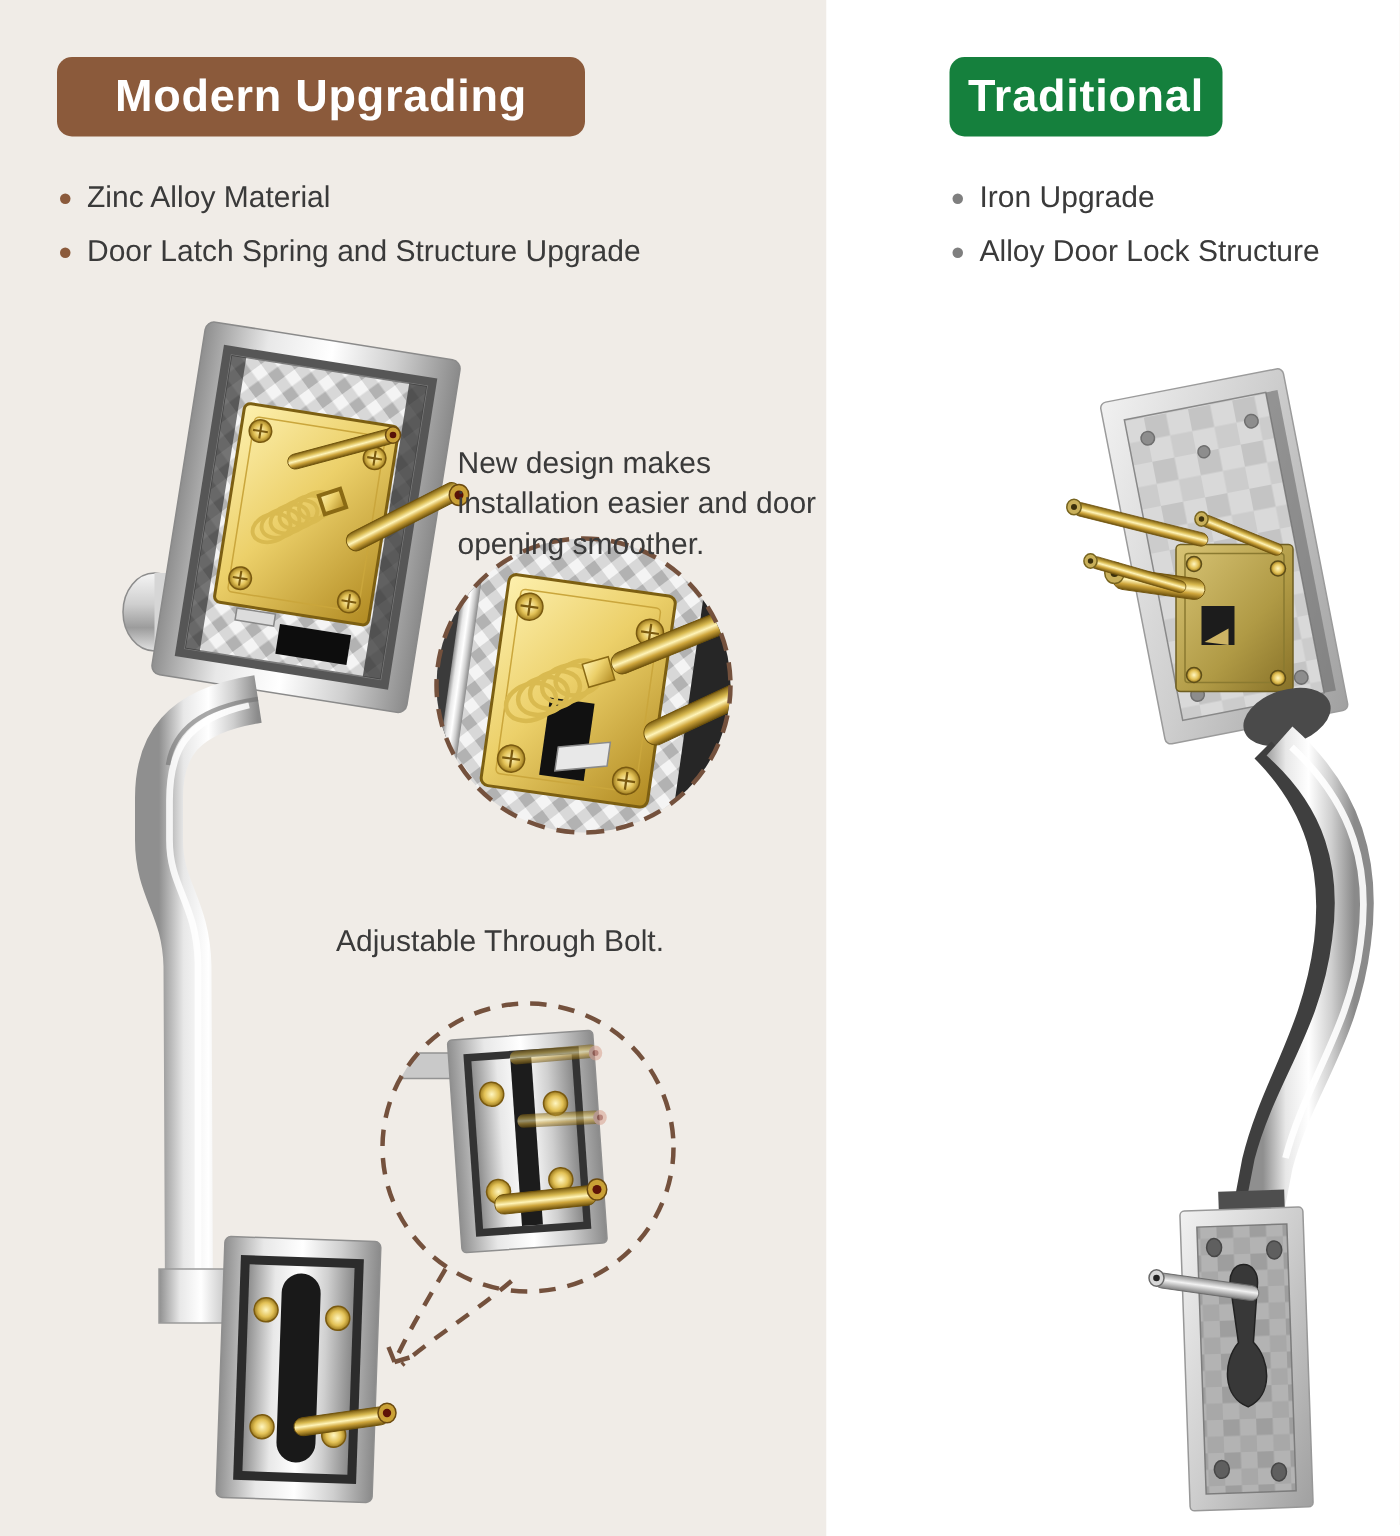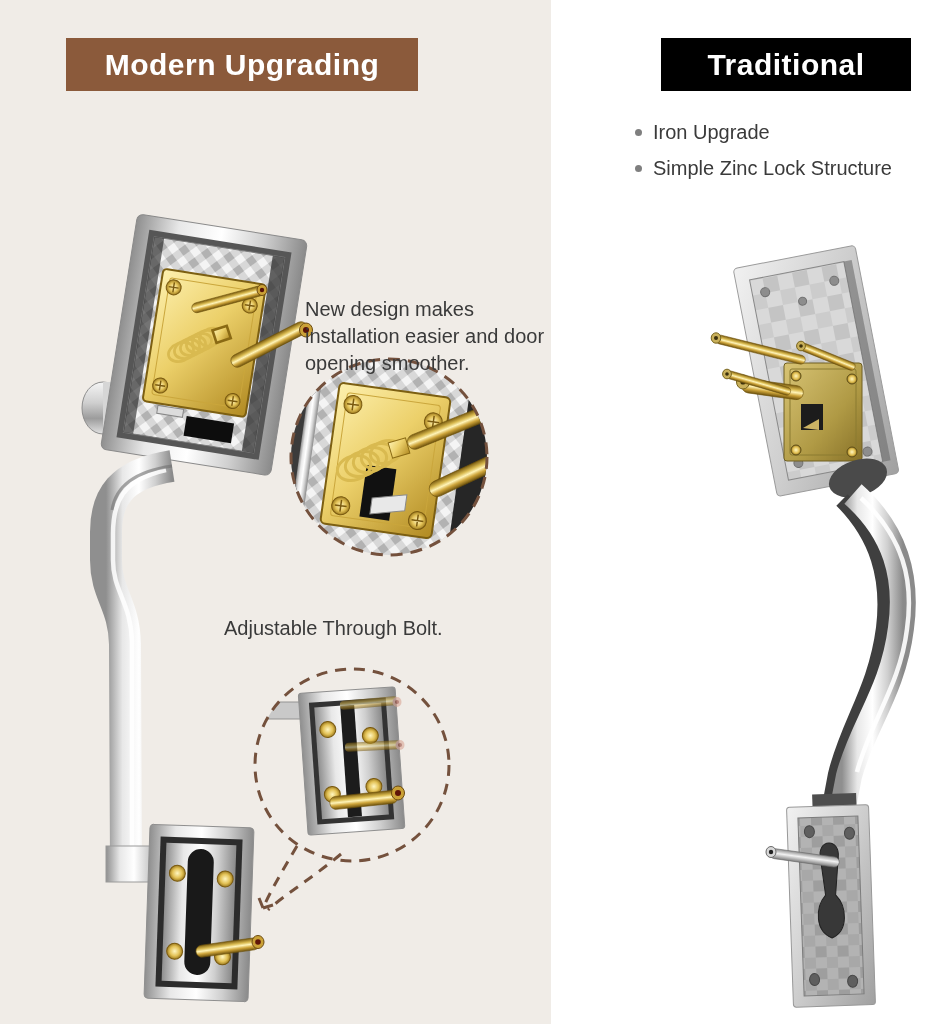--- a/index.html
+++ b/index.html
@@ -1,23 +1,23 @@
 <!DOCTYPE html>
 <html><head>
 <meta charset="utf-8">
 <style>
   html,body{margin:0;padding:0;}
   body{font-family:"Liberation Sans",sans-serif;}
   .stage{position:relative;width:933px;height:1024px;overflow:hidden;background:#ffffff;}
   .panel-left{position:absolute;left:0;top:0;width:551px;height:1024px;background:#F0ECE7;}
   .panel-right{position:absolute;left:551px;top:0;width:382px;height:1024px;background:#FFFFFF;}
-  .badge{position:absolute;top:38px;height:53px;border-radius:0;color:#fff;
-         font-weight:bold;font-size:30px;line-height:53px;text-align:center;letter-spacing:.5px;margin-left:28px;}
+  .badge{position:absolute;top:38px;height:53px;border-radius:10px;color:#fff;
+         font-weight:bold;font-size:30px;line-height:53px;text-align:center;letter-spacing:.5px;}
   .badge-modern{left:38px;width:352px;background:#8B5A3B;}
-  .badge-trad{left:633px;width:250px;background:#000000;}
+  .badge-trad{left:633px;width:182px;background:#15803d;}
   .bullets{position:absolute;top:121px;}
   .bullets-left{left:40px;}
   .bullets-right{left:635px;}
   .bullet-row{display:flex;align-items:center;margin-bottom:13px;height:23px;}
   .dot{width:7px;height:7px;border-radius:50%;margin-right:11px;flex:0 0 auto;}
   .dot-brown{background:#8B5A3B;}
   .dot-gray{background:#7F7F7F;}
   .bullet-text{font-size:20px;color:#3A3A3A;white-space:nowrap;}
   .callout{position:absolute;color:#3A3A3A;font-size:20px;line-height:27px;}
   .callout-design{left:305px;top:253px;width:242px;margin-top:43px;}
@@ -331,27 +331,37 @@
         </g>
         <ellipse cx="771" cy="852" rx="5" ry="5.5" fill="#d8d8d8" stroke="#6a6a6a"></ellipse>
         <circle cx="771" cy="852" r="2.2" fill="#222"></circle>
       </g>
     </g>
   </svg>
 
   <div class="badge badge-modern">Modern Upgrading</div>
   <div class="badge badge-trad">Traditional</div>
 
+  <div class="bullets bullets-left">
+    <div class="bullet-row">
+      <span class="dot dot-brown"></span>
+      <span class="bullet-text">Zinc Alloy Material</span>
+    </div>
+    <div class="bullet-row">
+      <span class="dot dot-brown"></span>
+      <span class="bullet-text">Door Latch Spring and Structure Upgrade</span>
+    </div>
+  </div>
 
   <div class="bullets bullets-right">
     <div class="bullet-row">
       <span class="dot dot-gray"></span>
       <span class="bullet-text">Iron Upgrade</span>
     </div>
     <div class="bullet-row">
       <span class="dot dot-gray"></span>
-      <span class="bullet-text">Simple Zinc Lock Structure</span>
+      <span class="bullet-text">Alloy Door Lock Structure</span>
     </div>
   </div>
 
   <div class="callout callout-design">New design makes installation easier and door opening smoother.</div>
   <div class="callout callout-bolt">Adjustable Through Bolt.</div>
 </div>
 
 </body></html>

